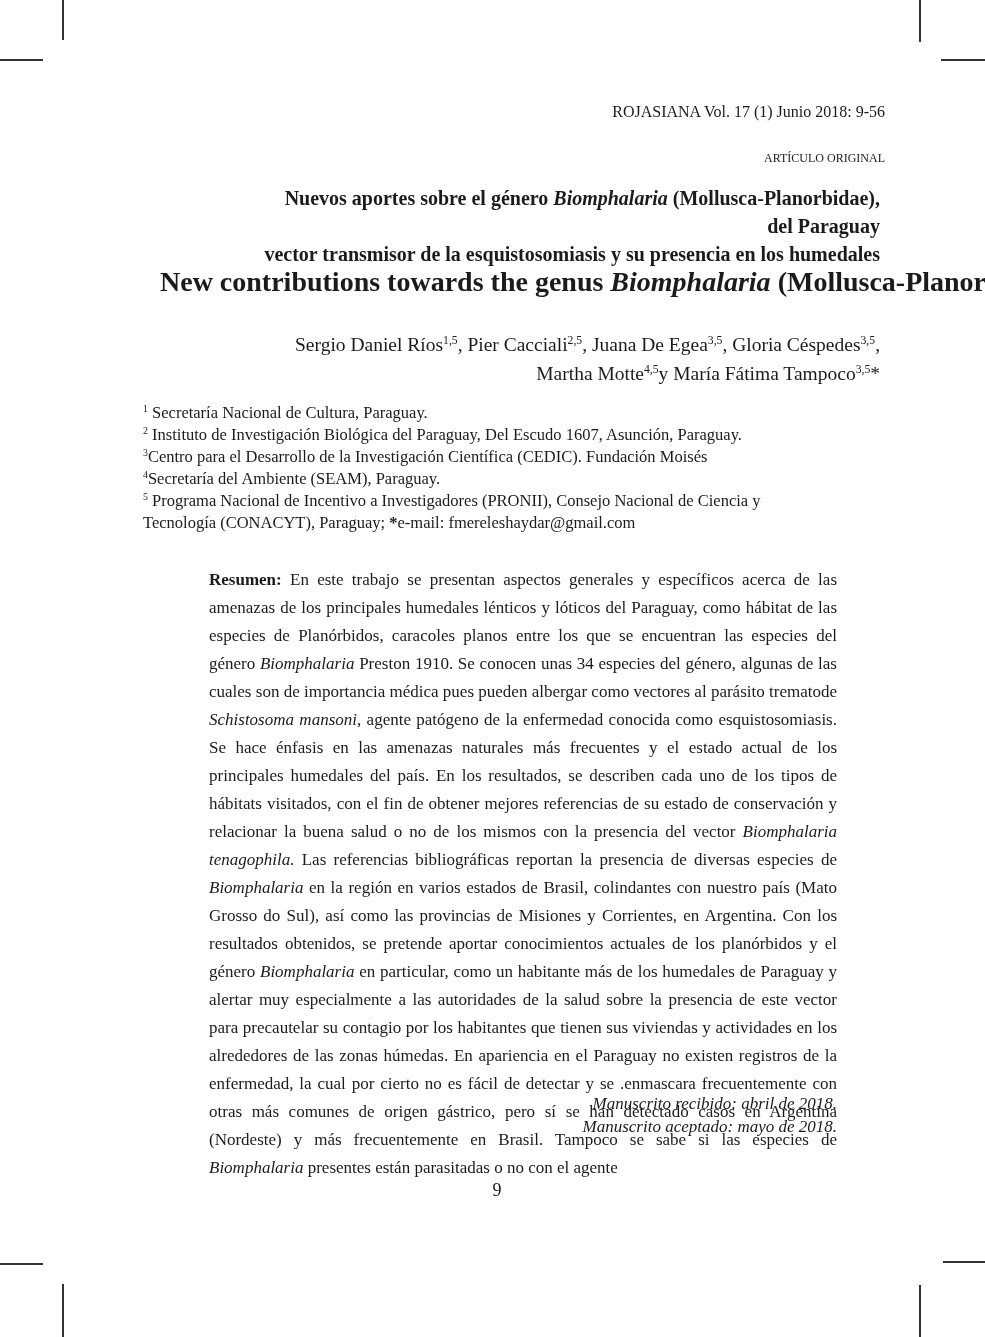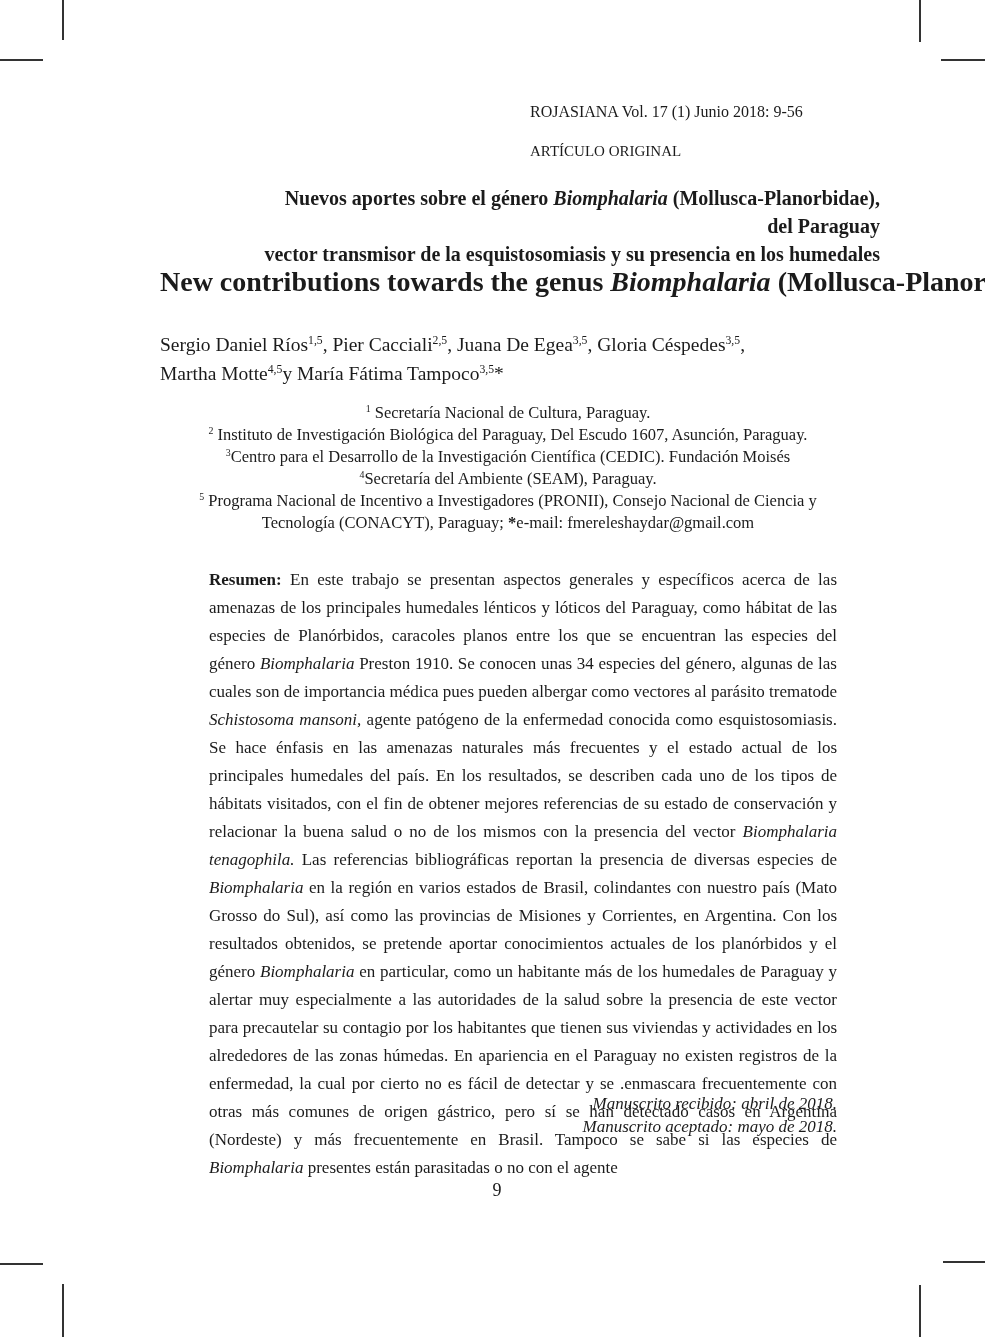--- a/index.html
+++ b/index.html
@@ -10,33 +10,33 @@
   .crop{position:absolute;background:#333}
   .cm-tl-v{left:62px;top:0;width:2px;height:40px}
   .cm-tl-h{left:0;top:59px;width:43px;height:2px}
   .cm-tr-v{left:919px;top:0;width:2px;height:42px}
   .cm-tr-h{left:941px;top:59px;width:44px;height:2px}
   .cm-bl-h{left:0;top:1263px;width:43px;height:2px}
   .cm-bl-v{left:62px;top:1284px;width:2px;height:53px}
   .cm-br-h{left:943px;top:1261px;width:42px;height:2px}
   .cm-br-v{left:919px;top:1285px;width:2px;height:52px}
 
-  .journal-header{position:absolute;top:102px;left:530px;width:355px;text-align:left}
+  .journal-header{position:absolute;top:102px;left:530px;width:355px;text-align:right}
   .journal-line{font-size:16px;line-height:19px}
-  .article-type{font-size:15px;margin-top:22px}
+  .article-type{font-size:12px;margin-top:30px}
 
   .title-block{position:absolute;top:184px;left:160px;width:720px;text-align:right}
   .title-es{font-size:20px;font-weight:bold;line-height:28px}
   .title-en{font-size:28px;font-weight:bold;line-height:28px}
   .tline{white-space:nowrap}
 
-  .authors{position:absolute;top:330px;left:160px;width:720px;text-align:left;font-size:19.5px;line-height:29px}
+  .authors{position:absolute;top:330px;left:160px;width:720px;text-align:right;font-size:19.5px;line-height:29px}
   .aline{white-space:nowrap}
 
-  .affiliations{position:absolute;top:402px;left:143px;width:730px;text-align:center;font-size:16.5px;line-height:22px}
+  .affiliations{position:absolute;top:402px;left:143px;width:730px;font-size:16.5px;line-height:22px}
 
   .abstract{position:absolute;top:566px;left:209px;width:628px;font-size:17px;line-height:28px;text-align:justify}
 
   .manuscript{position:absolute;top:1092px;right:148px;text-align:right;font-style:italic;font-size:17px;line-height:23px}
 
   .page-number{position:absolute;top:1180px;left:0;width:994px;text-align:center;font-size:18px}
 
   .it{font-style:italic}
   .bd{font-weight:bold}
   sup{font-size:60%;line-height:0;vertical-align:super}

